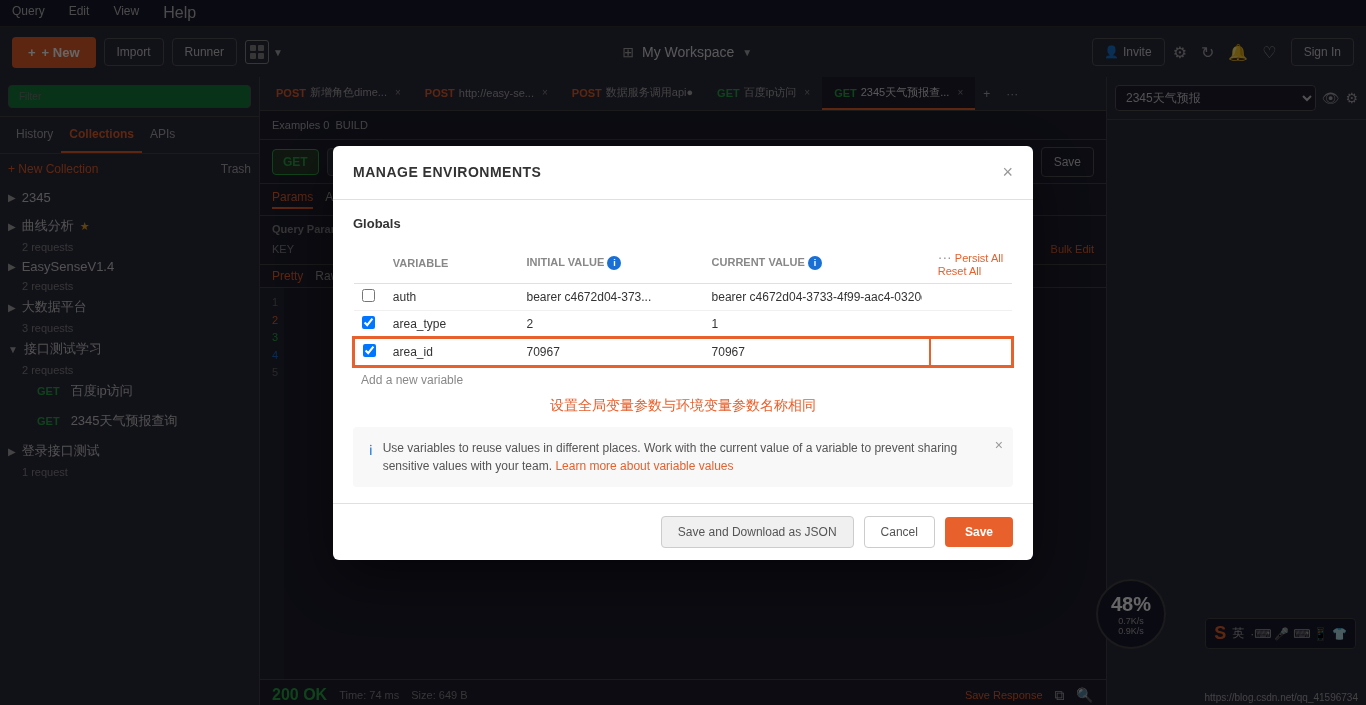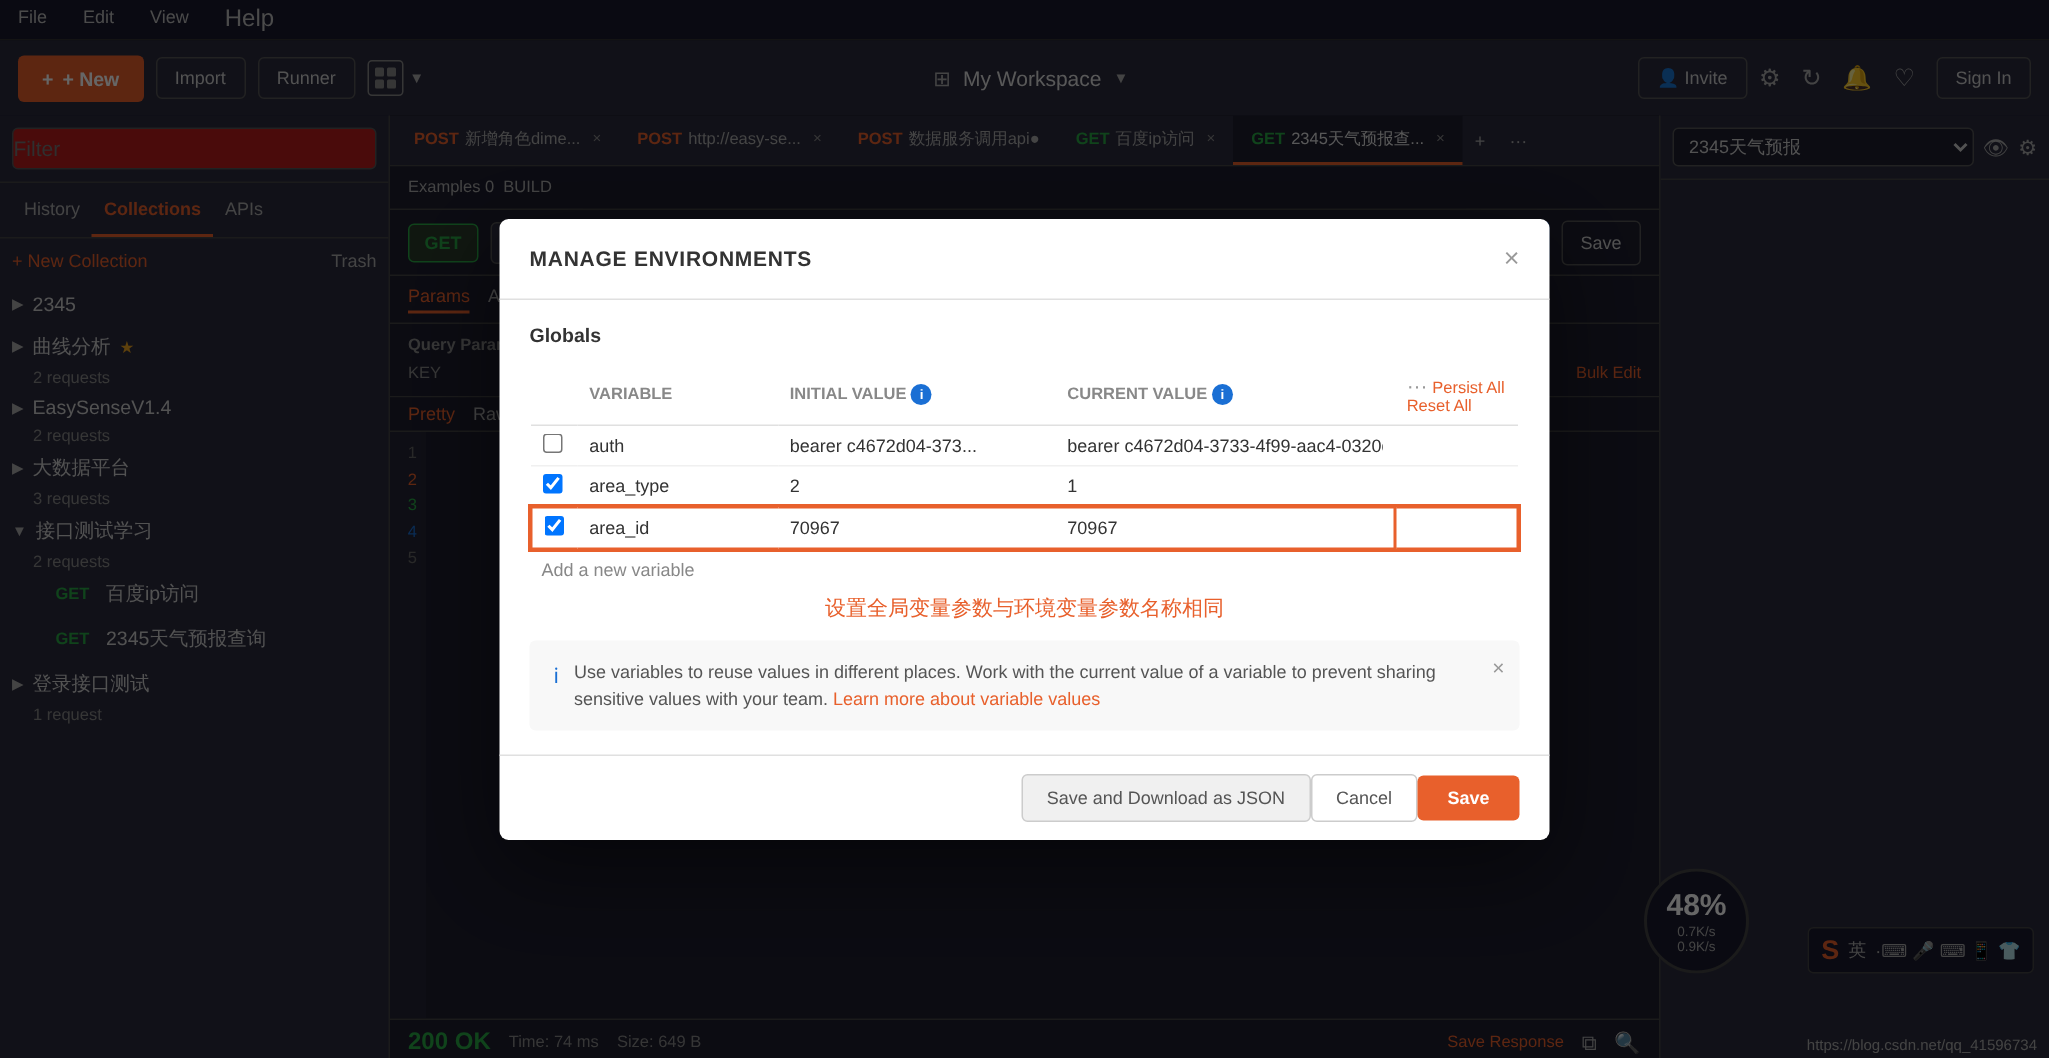--- a/index.html
+++ b/index.html
@@ -76,21 +76,21 @@
     .checkbox-col { width: 28px; }
     .persist-all { color: #e8602c; font-size: 11px; cursor: pointer; background: none; border: none; }
     .reset-all { color: #e8602c; font-size: 11px; cursor: pointer; background: none; border: none; }
     .dots-btn { color: #999; background: none; border: none; cursor: pointer; font-size: 14px; }
     .add-variable { color: #888; font-size: 12px; padding: 6px 8px; cursor: pointer; }
     .info-box { background: #f8f8f8; border-radius: 4px; padding: 12px 16px; display: flex; align-items: flex-start; gap: 10px; margin-top: 12px; position: relative; }
     .info-icon { color: #1a6fd4; font-size: 14px; flex-shrink: 0; margin-top: 1px; }
     .info-text { font-size: 12px; color: #555; line-height: 1.5; }
     .info-text a { color: #e8602c; text-decoration: none; }
     .info-close { position: absolute; right: 10px; top: 10px; color: #999; cursor: pointer; font-size: 14px; background: none; border: none; }
-    .modal-footer { display: flex; justify-content: flex-end; align-items: center; padding: 12px 20px; border-top: 1px solid #e0e0e0; }
+    .modal-footer { display: flex; justify-content: flex-end; align-items: center; padding: 12px 20px; border-top: 1px solid #e0e0e0; gap: 10px; }
     .btn-json { background: #f0f0f0; color: #555; border: 1px solid #ccc; border-radius: 4px; padding: 8px 16px; font-size: 12px; cursor: pointer; }
     .btn-cancel { background: transparent; color: #555; border: 1px solid #ccc; border-radius: 4px; padding: 8px 16px; font-size: 12px; cursor: pointer; }
     .btn-save { background: #e8602c; color: white; border: none; border-radius: 4px; padding: 8px 20px; font-size: 12px; font-weight: 600; cursor: pointer; }
 
     
     .annotation { color: #e8602c; font-size: 14px; text-align: center; margin-top: 4px; }
 
     
     .right-panel { width: 260px; background: #2c2c3e; border-left: 1px solid #444; flex-shrink: 0; display: flex; flex-direction: column; }
 
@@ -99,21 +99,21 @@
     .status-info { color: #888; font-size: 11px; }
 
     .url-bar { position: fixed; bottom: 0; right: 0; background: #2c2c3e; color: #aaa; font-size: 10px; padding: 2px 8px; }
 
     .info-icon-circle { display: inline-flex; align-items: center; justify-content: center; width: 14px; height: 14px; border-radius: 50%; background: #1a6fd4; color: white; font-size: 9px; font-weight: bold; }
   </style>
 </head>
 <body>
 
 <div style="display:flex; background:#1a1a2e; padding:2px 8px; gap:16px; border-bottom:1px solid #333;">
-  <span style="color:#bbb;font-size:12px;padding:2px 4px;cursor:pointer;">File</span>
+  <span style="color:#bbb;font-size:12px;padding:2px 4px;cursor:pointer;">Query</span>
   <span style="color:#bbb;font-size:12px;padding:2px 4px;cursor:pointer;">Edit</span>
   <span style="color:#bbb;font-size:12px;padding:2px 4px;cursor:pointer;">View</span>
   <span style="color:#bbb;font-size:16px;padding:2px 4px;cursor:pointer;">Help</span>
 </div>
 
 <div class="top-bar">
   <button class="new-btn">
     <span>+</span>
     <span>+ New</span>
   </button>
@@ -146,21 +146,21 @@
     <span style="cursor:pointer;">🔔</span>
     <span style="cursor:pointer;">♡</span>
     <button class="sign-in-btn">Sign In</button>
   </div>
 </div>
 
 <div class="main-layout">
 
   <div class="sidebar">
     <div class="sidebar-search">
-      <input type="text" style="width: 100%; background: #b91c1c; border: 1px solid rgb(85, 85, 85); border-radius: 4px; padding: 5px 0; color: rgb(204, 204, 204); font-size: 14px;" placeholder="Filter">
+      <input type="text" style="width: 100%; background: #15803d; border: 1px solid rgb(85, 85, 85); border-radius: 4px; padding: 5px 10px; color: rgb(204, 204, 204); font-size: 10px;" placeholder="Filter">
     </div>
     <div class="sidebar-tabs">
       <div class="sidebar-tab">History</div>
       <div class="sidebar-tab active">Collections</div>
       <div class="sidebar-tab">APIs</div>
     </div>
     <div class="sidebar-actions">
       <span class="new-collection-btn">+ New Collection</span>
       <span class="trash-btn">Trash</span>
     </div>

